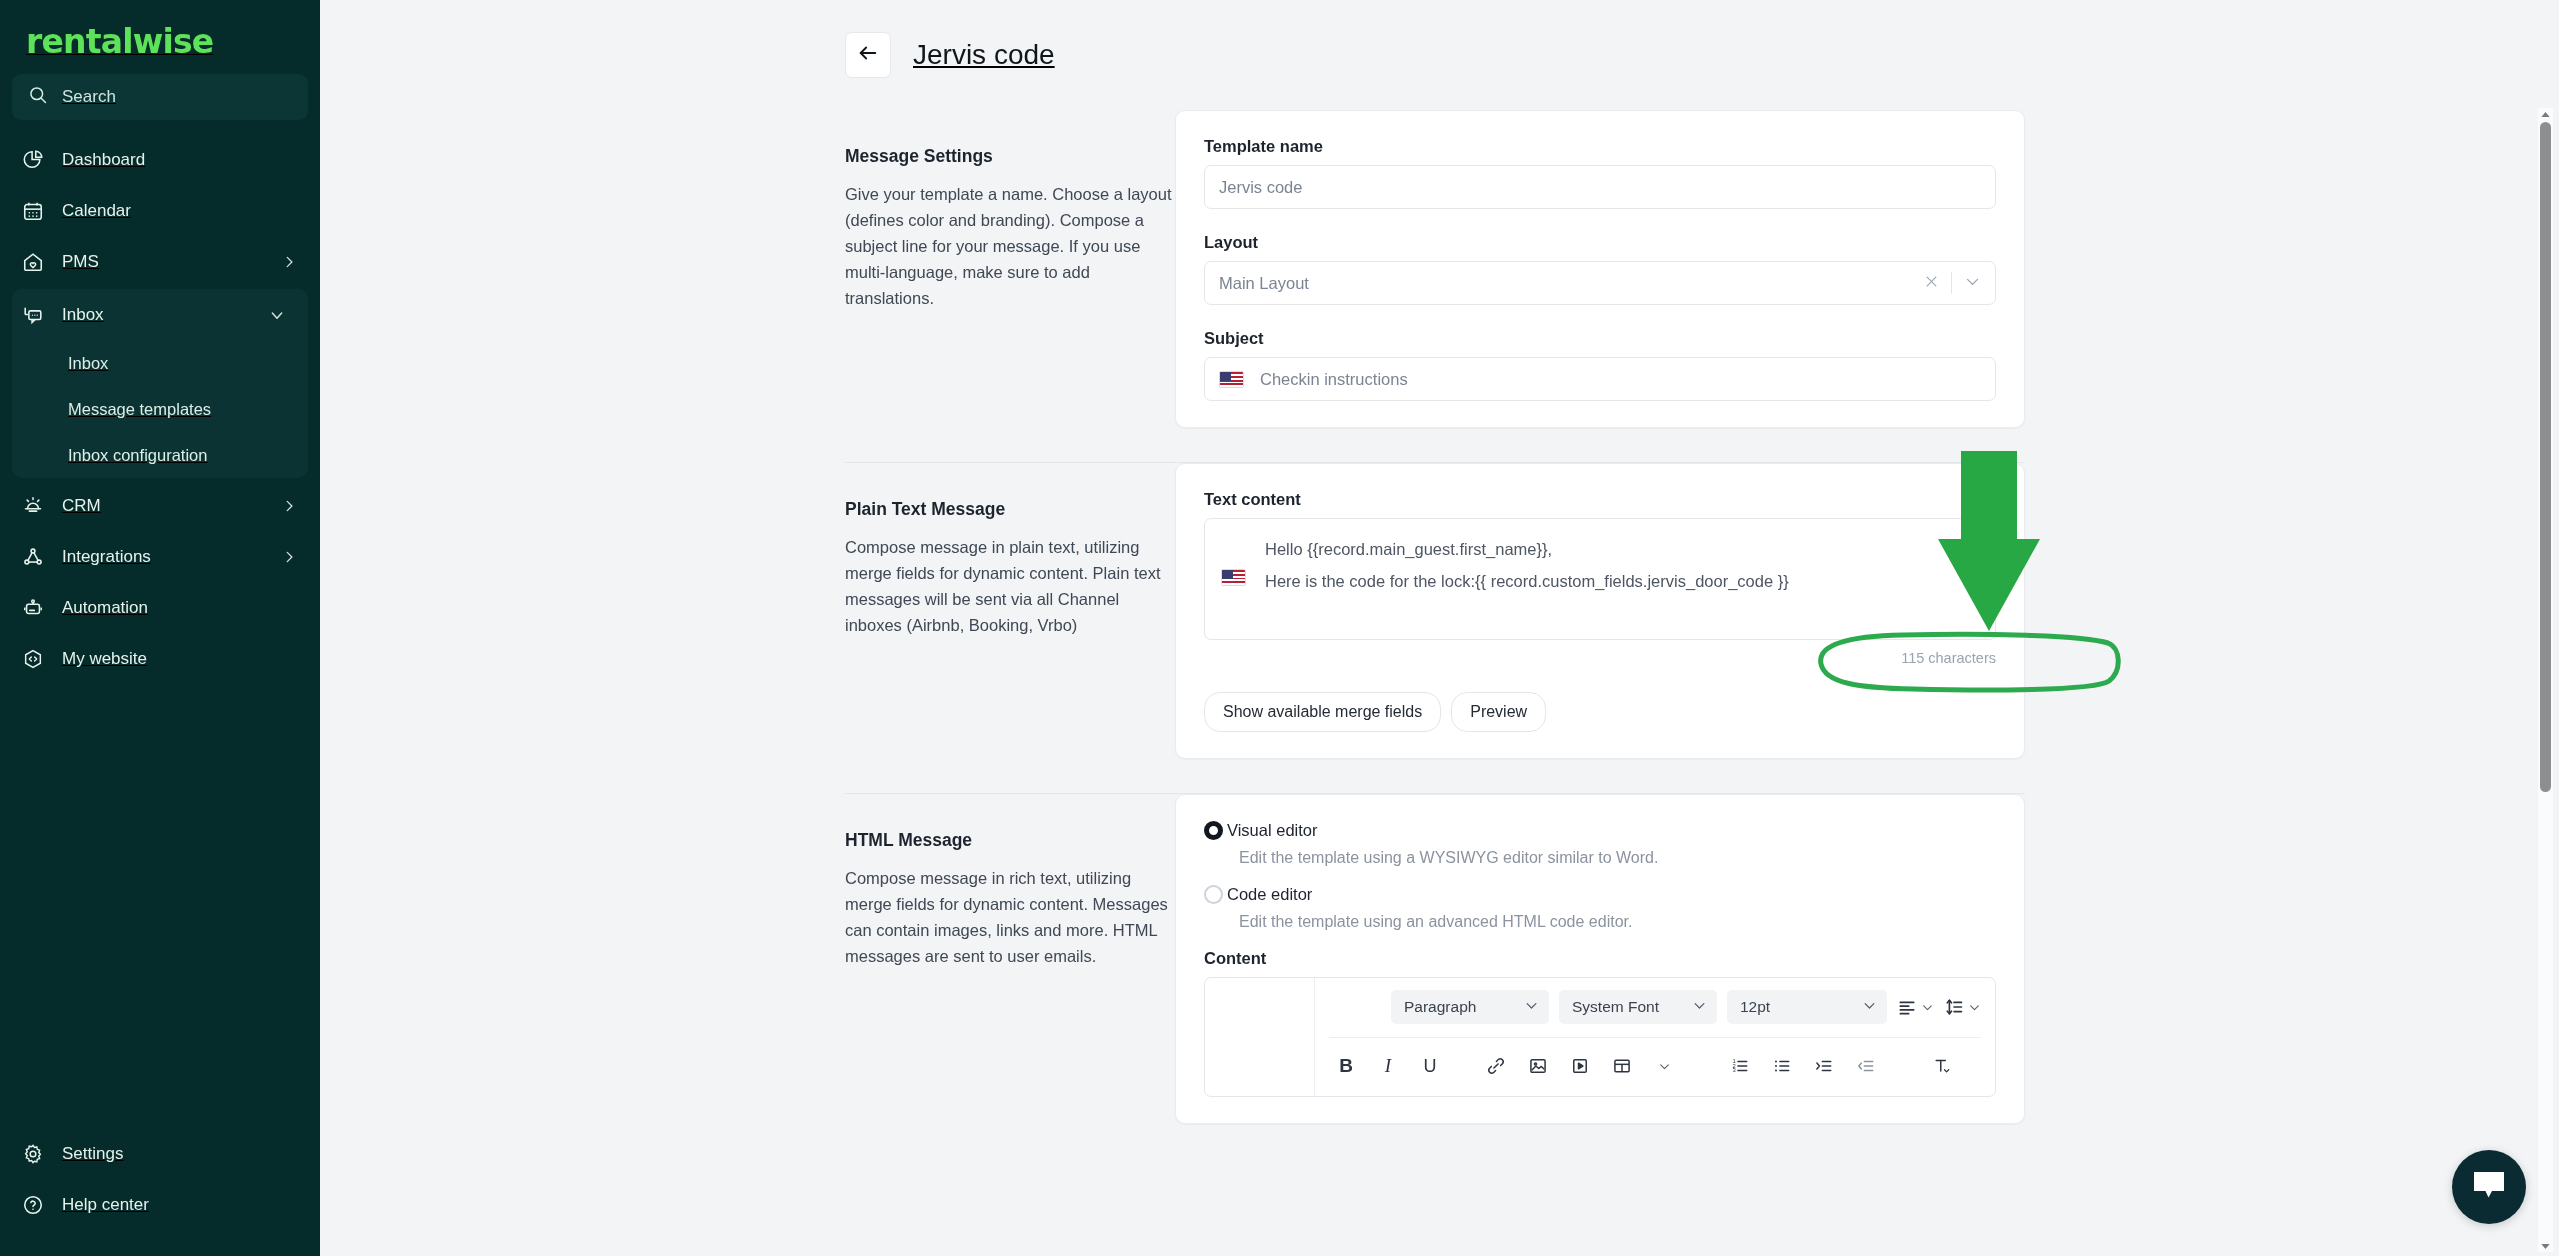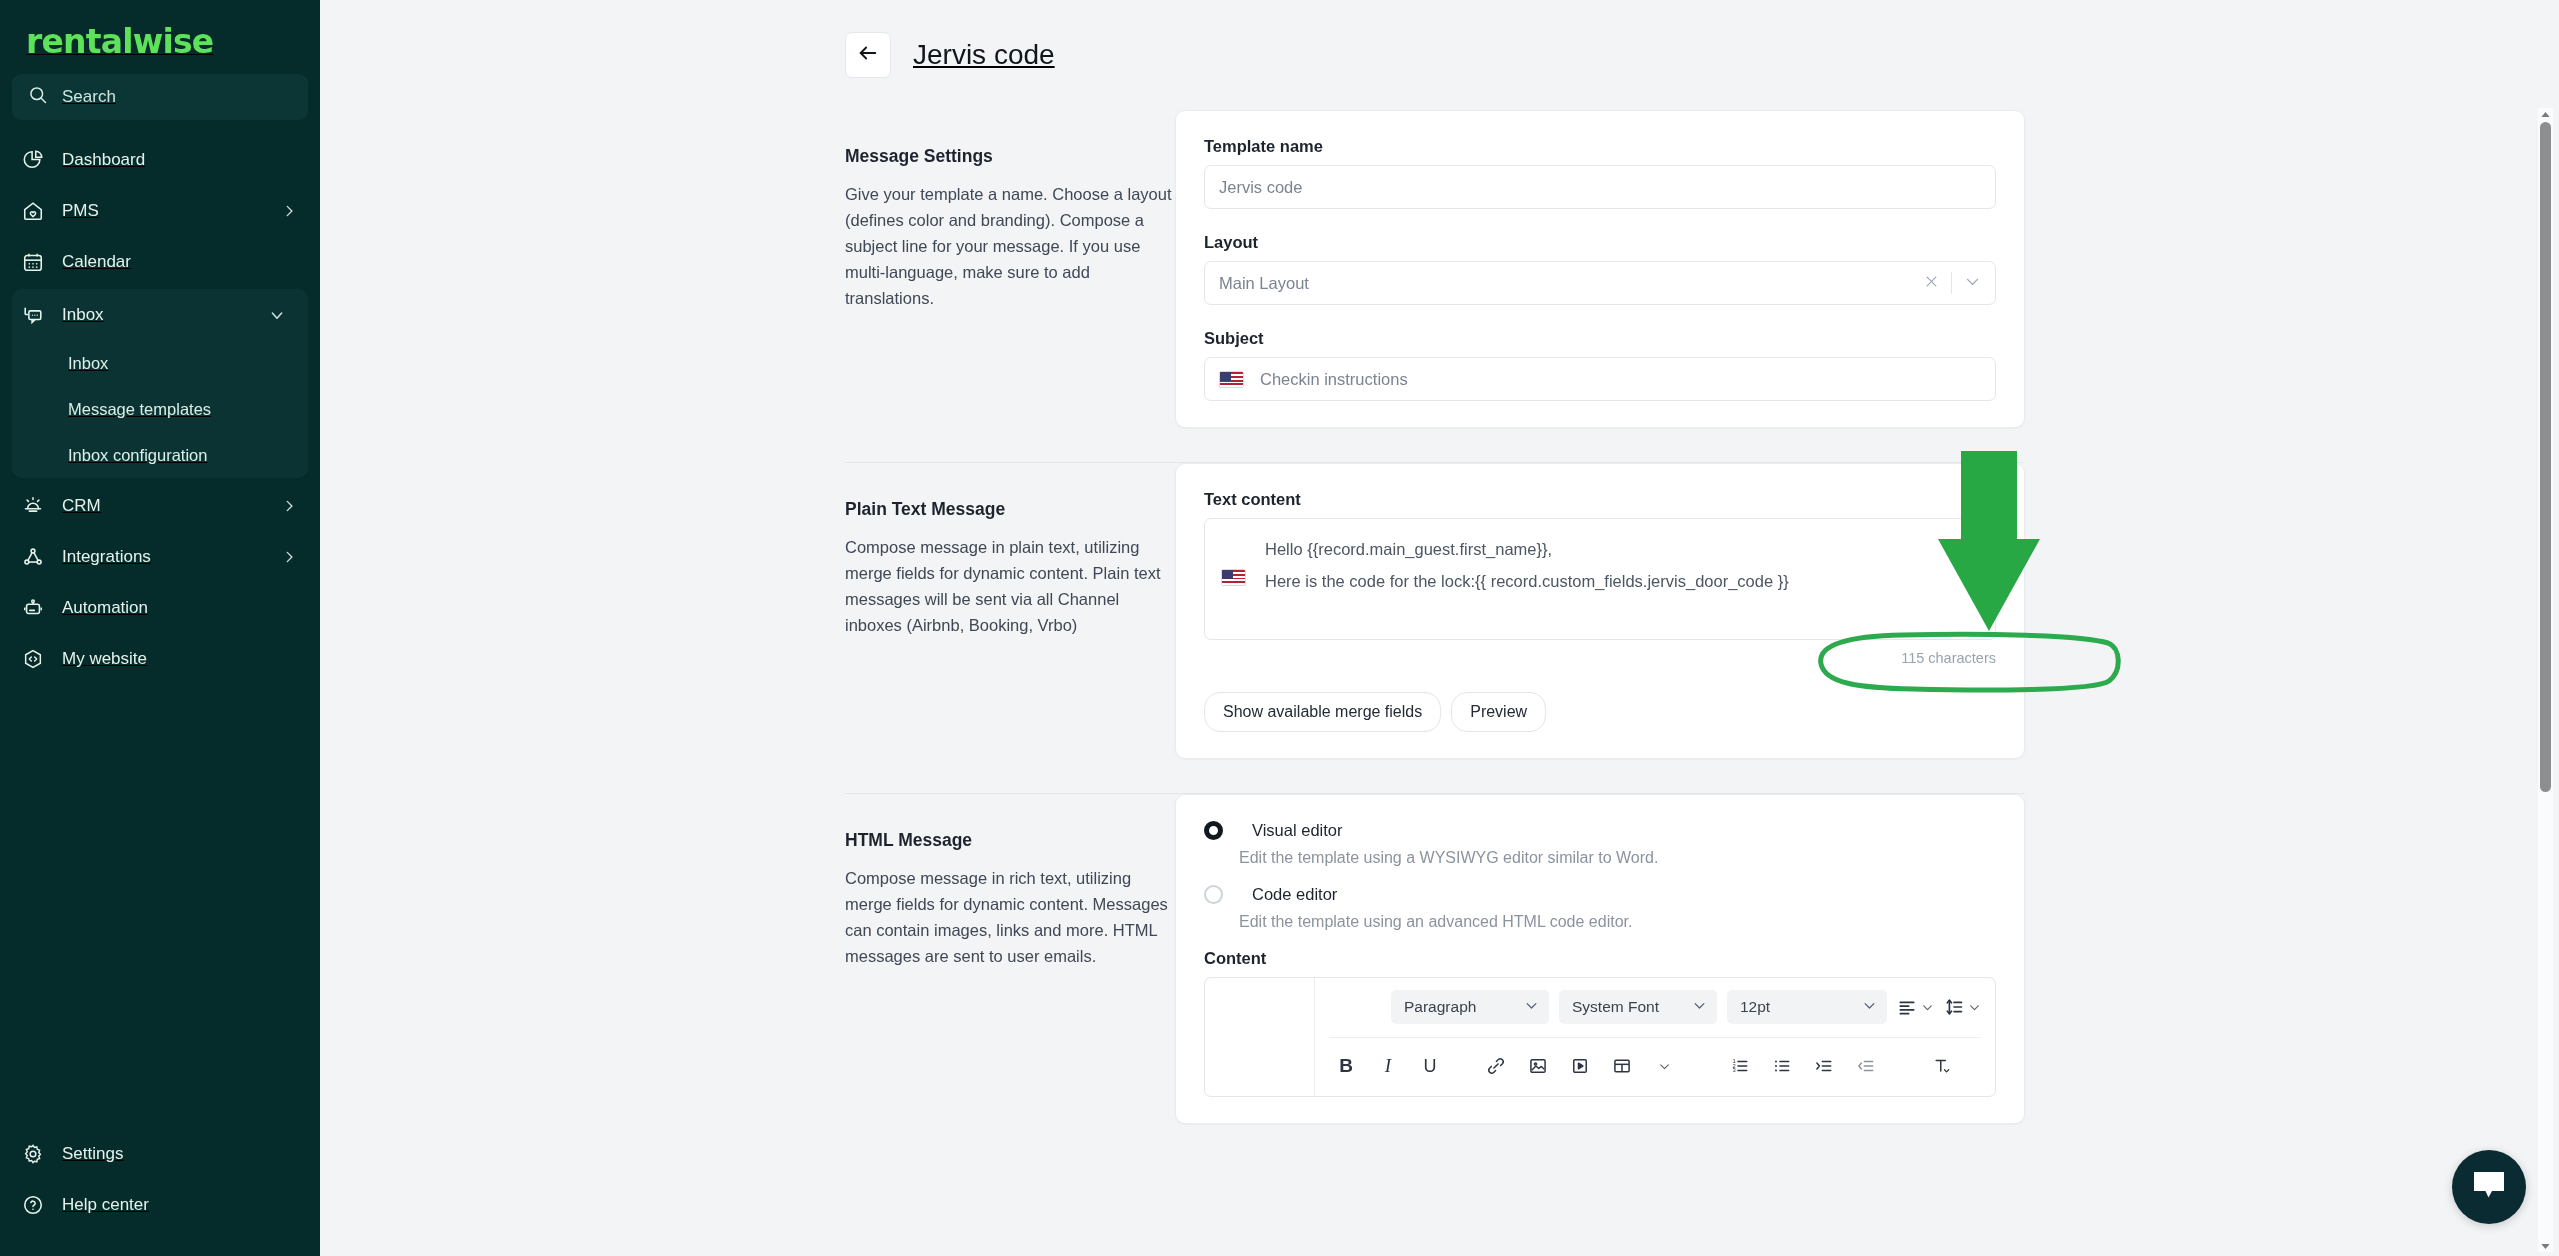--- a/index.html
+++ b/index.html
@@ -129,21 +129,21 @@
       linear-gradient(135deg, transparent 0 45%, #b8bfc8 45% 55%, transparent 55% 100%); }
 
   .btn-row { display: flex; gap: 10px; margin-top: 26px; }
   .btn {
     height: 40px; border: 1px solid #e3e6ea; border-radius: 16px;
     background: #fff; padding: 0 18px;
     display: flex; align-items: center; justify-content: center;
     font-size: 16px; color: #242b35; cursor: pointer;
   }
 
-  .radio-row { display: flex; gap: 29px; }
+  .radio-row { display: flex; gap: 4px; }
   .radio {
     width: 19px; height: 19px; border-radius: 50%;
     border: 2px solid #cdd3da; background: #fff; flex: 0 0 19px;
   }
   .radio.on { border: 5px solid #12181f; background: #fff; }
   .radio-label { font-size: 16.5px; color: #1d242e; }
   .radio-help { font-size: 16px; color: #8b939f; margin: 9px 0 18px 35px; }
 
   
   .editor {
@@ -216,53 +216,53 @@
     <nav class="nav">
 
       <div class="nav-item">
         <span class="ic">
           <svg width="22" height="22" viewBox="0 0 24 24" fill="none" stroke="#e6f3ec" stroke-width="1.7">
             <path d="M11 3a8.5 8.5 0 1 0 8.5 8.5H11V3z"></path>
               <path d="M15 2.5A7 7 0 0 1 21.5 9H15V2.5z"></path>
           </svg>
         </span>
         <span class="lbl">Dashboard</span>
-      </div>
-
-      <div class="nav-item">
-        <span class="ic">
-          <svg width="22" height="22" viewBox="0 0 24 24" fill="none" stroke="#e6f3ec" stroke-width="1.7">
-            <path d="M3 10.5 12 3.5l9 7V20a1 1 0 0 1-1 1H4a1 1 0 0 1-1-1v-9.5z"></path>
-            <path d="M12 18.2s-2.9-1.9-2.9-3.7a1.6 1.6 0 0 1 2.9-.95 1.6 1.6 0 0 1 2.9.95c0 1.8-2.9 3.7-2.9 3.7z"></path>
-          </svg>
-        </span>
-        <span class="lbl">PMS</span>
-        <span class="chev">
-          <svg width="14" height="14" viewBox="0 0 24 24" fill="none" stroke="#e6f3ec" stroke-width="2.2" stroke-linecap="round" stroke-linejoin="round">
-              <polyline points="9 4 17 12 9 20"></polyline>
-            </svg>
-        </span>
       </div>
 
       <div class="nav-item">
         <span class="ic">
           <svg width="22" height="22" viewBox="0 0 24 24" fill="none" stroke="#e6f3ec" stroke-width="1.7">
             <rect x="3" y="5" width="18" height="16" rx="2.5"></rect>
               <line x1="3" y1="10" x2="21" y2="10"></line>
             <line x1="7.5" y1="3" x2="7.5" y2="6"></line>
               <line x1="16.5" y1="3" x2="16.5" y2="6"></line>
             <circle cx="8" cy="14" r=".9" fill="#e6f3ec" stroke="none"></circle>
               <circle cx="12" cy="14" r=".9" fill="#e6f3ec" stroke="none"></circle>
             <circle cx="16" cy="14" r=".9" fill="#e6f3ec" stroke="none"></circle>
               <circle cx="8" cy="17.6" r=".9" fill="#e6f3ec" stroke="none"></circle>
             <circle cx="12" cy="17.6" r=".9" fill="#e6f3ec" stroke="none"></circle>
               <circle cx="16" cy="17.6" r=".9" fill="#e6f3ec" stroke="none"></circle>
           </svg>
         </span>
         <span class="lbl">Calendar</span>
+      </div>
+
+      <div class="nav-item">
+        <span class="ic">
+          <svg width="22" height="22" viewBox="0 0 24 24" fill="none" stroke="#e6f3ec" stroke-width="1.7">
+            <path d="M3 10.5 12 3.5l9 7V20a1 1 0 0 1-1 1H4a1 1 0 0 1-1-1v-9.5z"></path>
+            <path d="M12 18.2s-2.9-1.9-2.9-3.7a1.6 1.6 0 0 1 2.9-.95 1.6 1.6 0 0 1 2.9.95c0 1.8-2.9 3.7-2.9 3.7z"></path>
+          </svg>
+        </span>
+        <span class="lbl">PMS</span>
+        <span class="chev">
+          <svg width="14" height="14" viewBox="0 0 24 24" fill="none" stroke="#e6f3ec" stroke-width="2.2" stroke-linecap="round" stroke-linejoin="round">
+              <polyline points="9 4 17 12 9 20"></polyline>
+            </svg>
+        </span>
       </div>
 
       <div class="nav-group">
         <div class="nav-item">
           <span class="ic">
             <svg width="22" height="22" viewBox="0 0 24 24" fill="none" stroke="#e6f3ec" stroke-width="1.7">
               <path d="M3.5 4.2v6.3a1 1 0 0 0 1 1h2"></path>
               <rect x="7.5" y="7.5" width="13" height="9.5" rx="1.6"></rect>
               <path d="M11 17v3l3.2-3"></path>
               <circle cx="11.4" cy="12.2" r=".75" fill="#e6f3ec" stroke="none"></circle>

